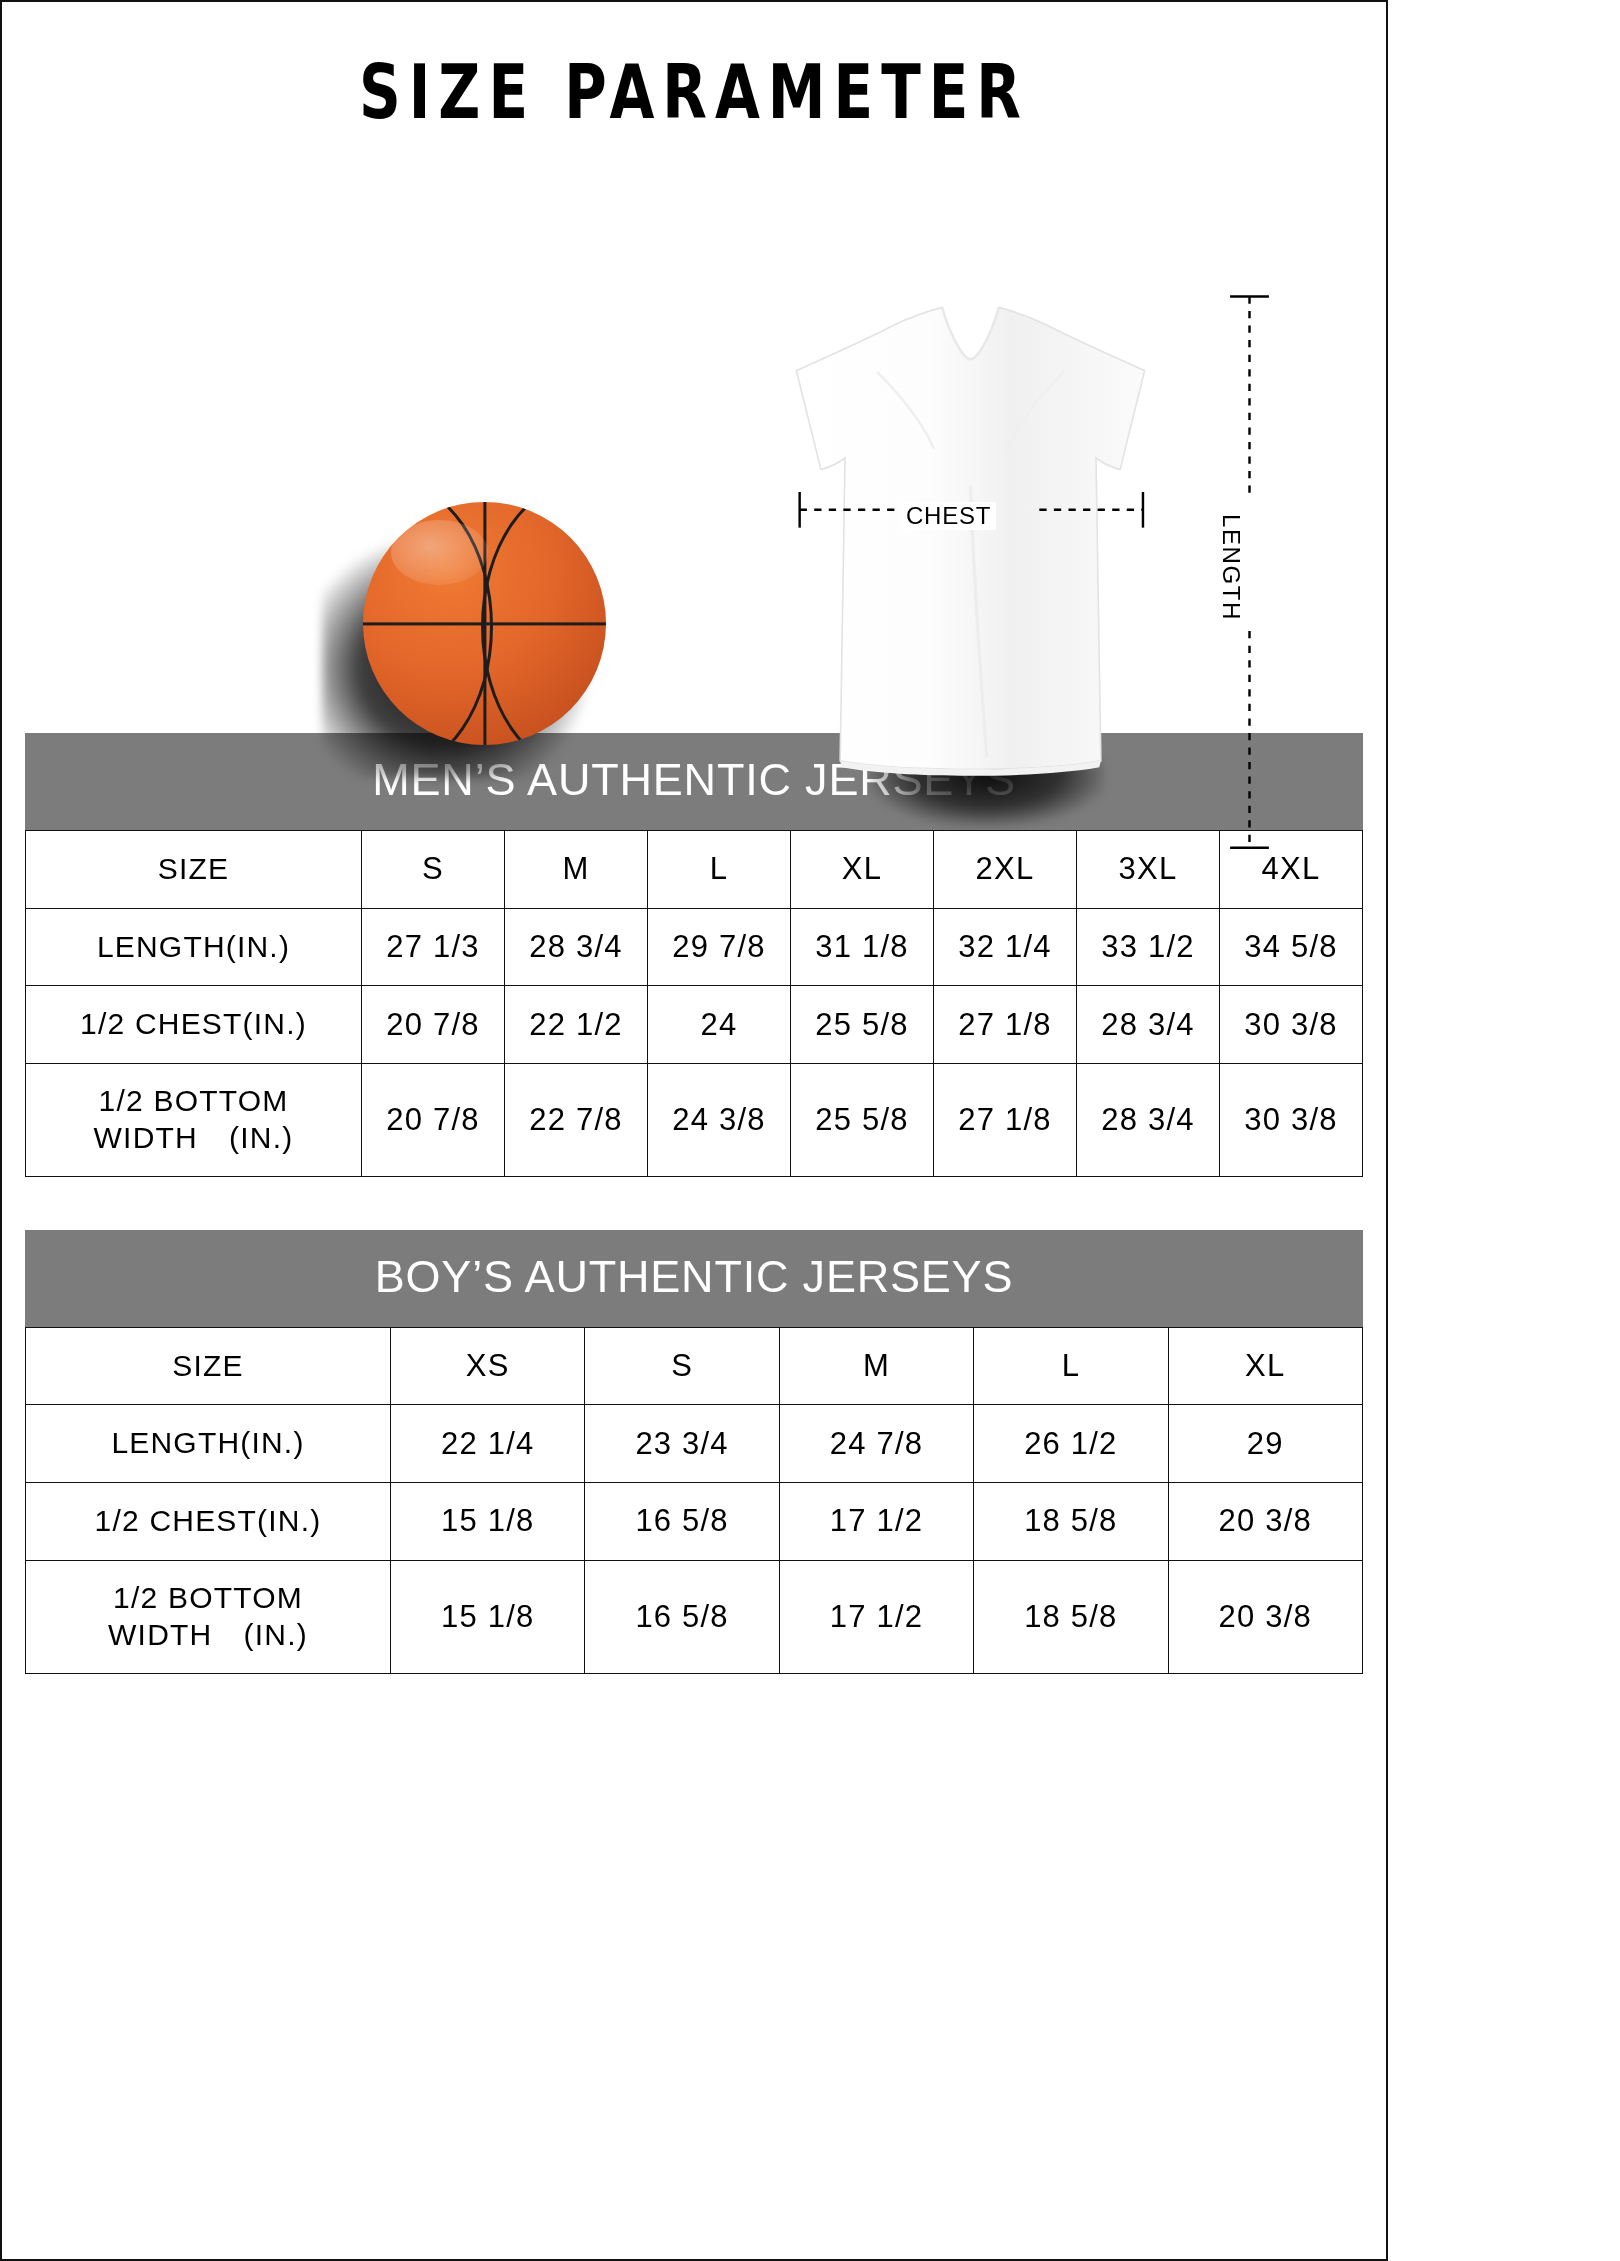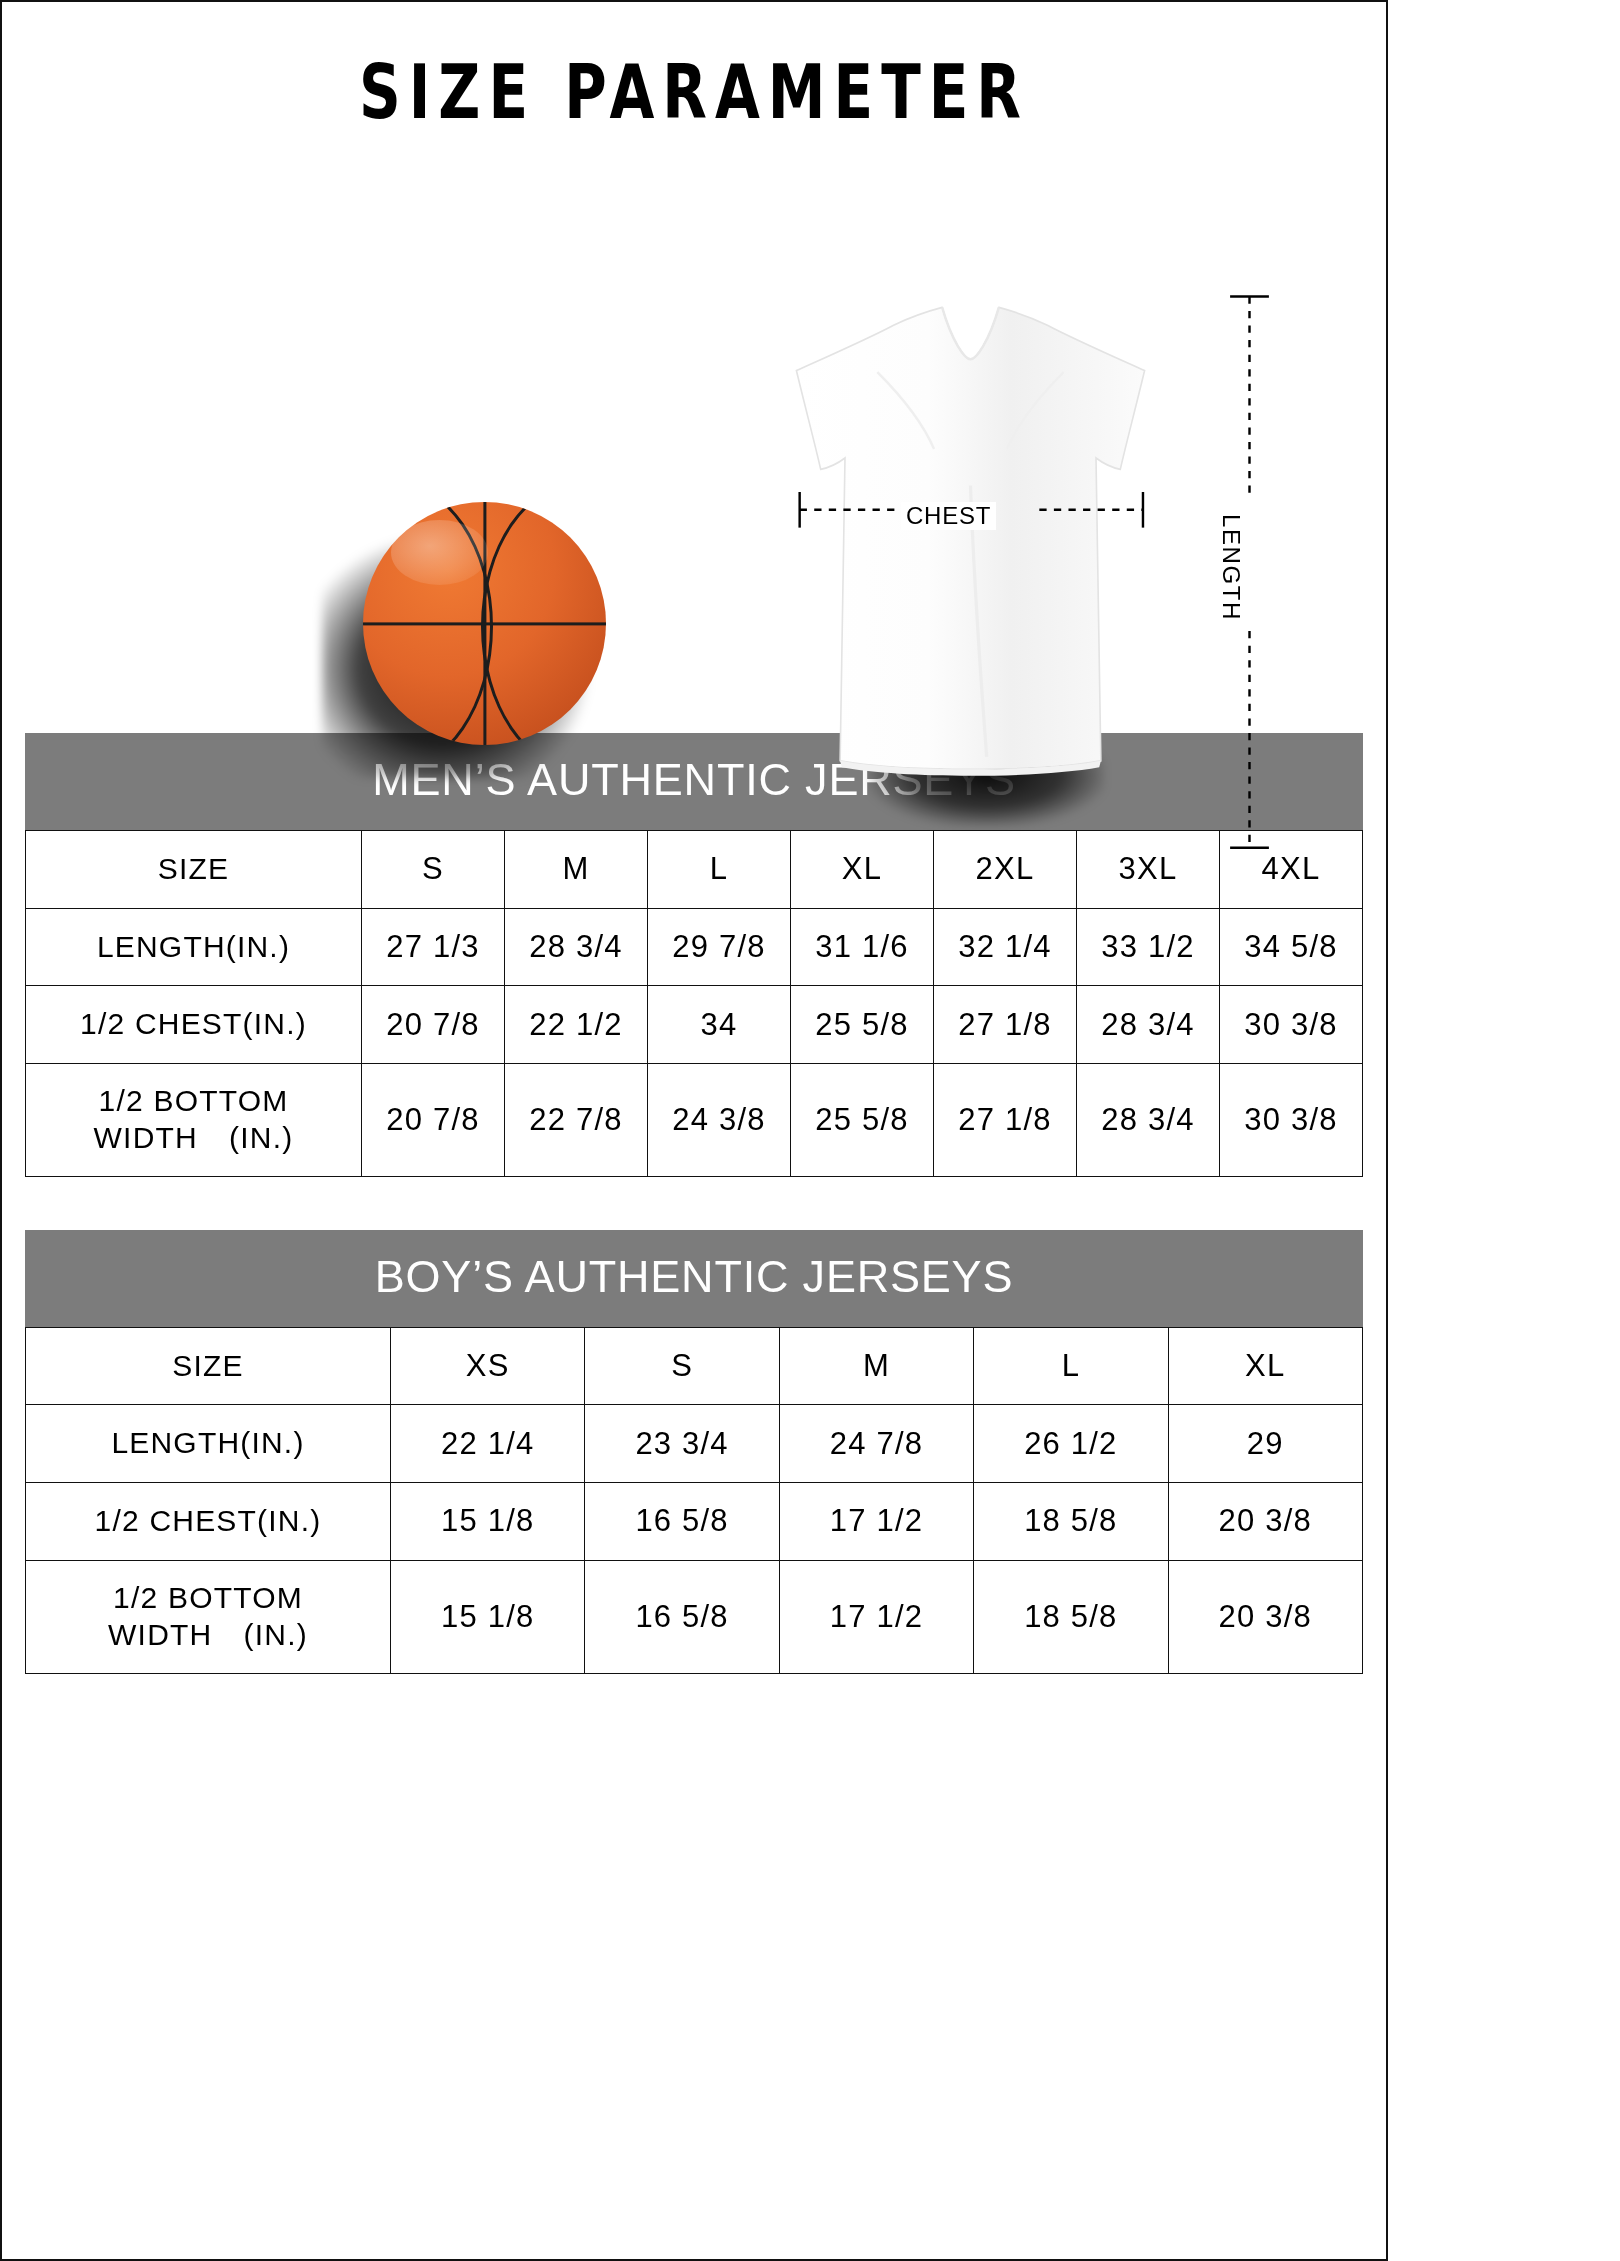--- a/index.html
+++ b/index.html
@@ -261,30 +261,30 @@
           <td>XL</td>
           <td>2XL</td>
           <td>3XL</td>
           <td>4XL</td>
         </tr>
         <tr>
           <td>LENGTH(IN.)</td>
           <td>27  1/3</td>
           <td>28  3/4</td>
           <td>29  7/8</td>
-          <td>31  1/6</td>
+          <td>31  1/8</td>
           <td>32  1/4</td>
           <td>33  1/2</td>
           <td>34  5/8</td>
         </tr>
         <tr>
           <td>1/2 CHEST(IN.)</td>
           <td>20  7/8</td>
           <td>22  1/2</td>
-          <td>34</td>
+          <td>24</td>
           <td>25  5/8</td>
           <td>27  1/8</td>
           <td>28  3/4</td>
           <td>30  3/8</td>
         </tr>
         <tr>
           <td>1/2 BOTTOM
 WIDTH　(IN.)</td>
           <td>20  7/8</td>
           <td>22  7/8</td>

